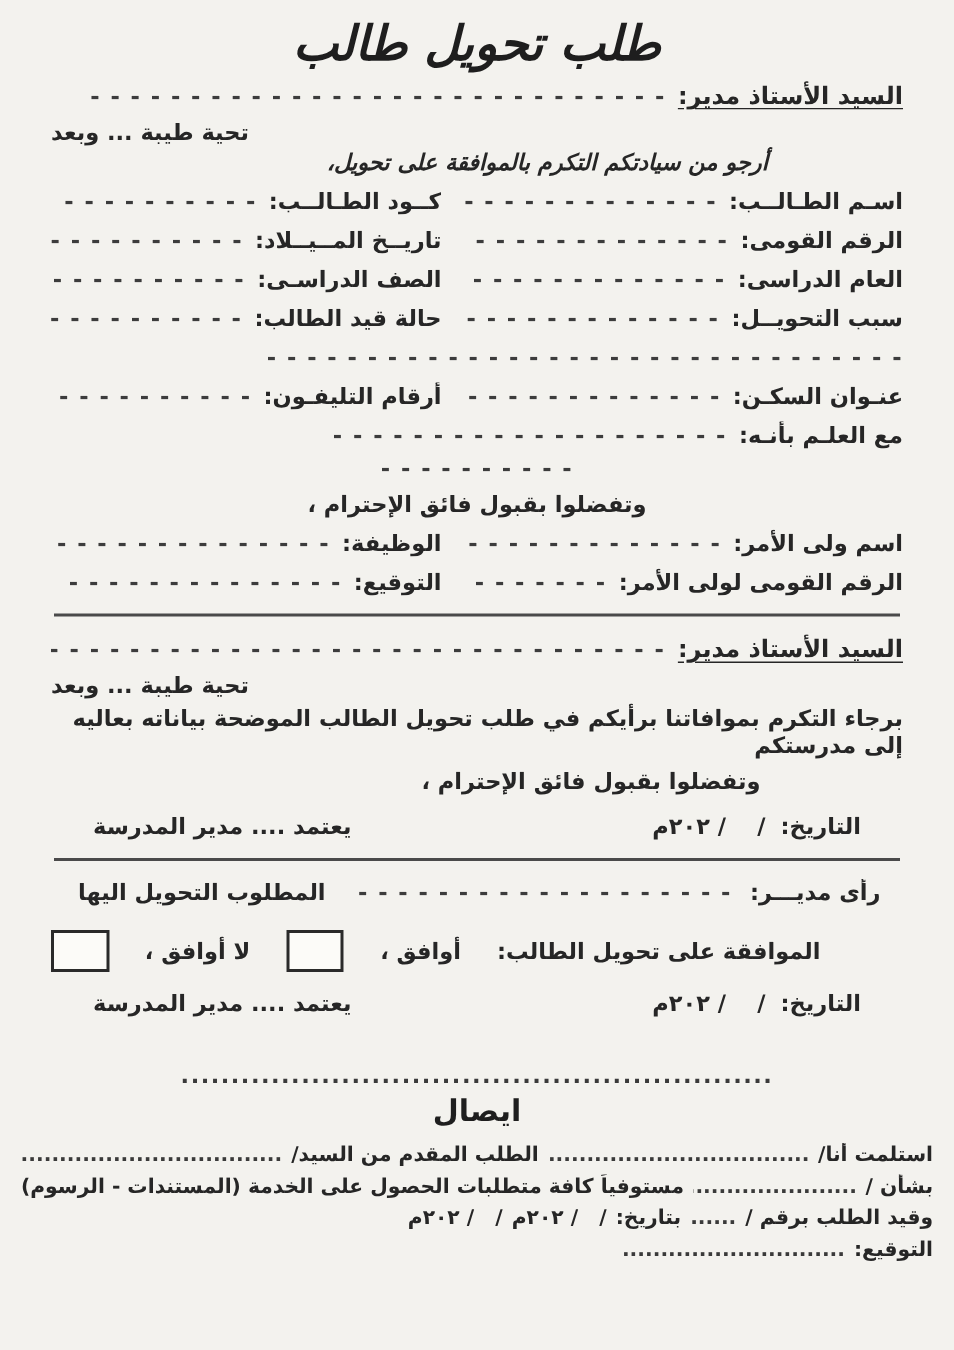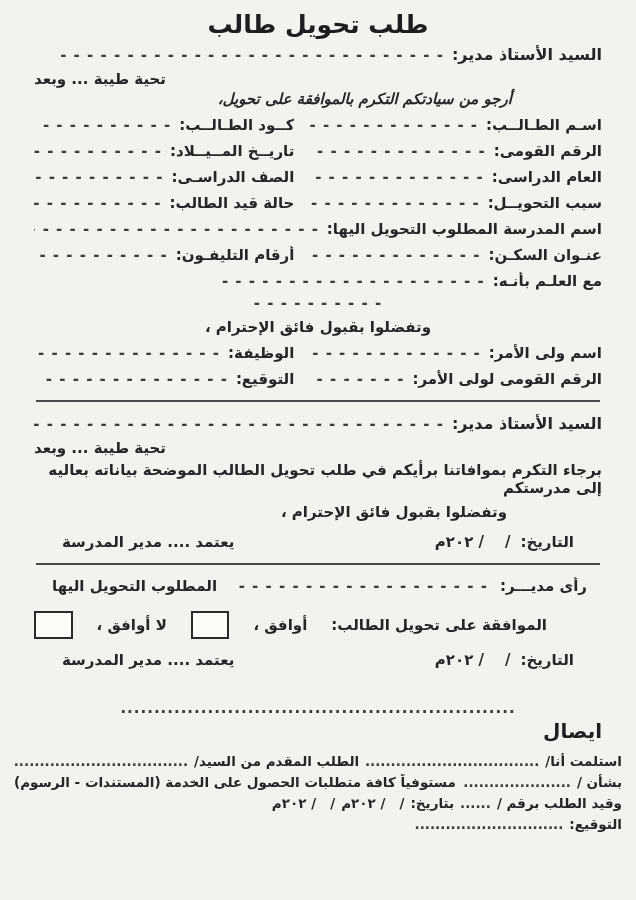--- a/index.html
+++ b/index.html
@@ -11,28 +11,29 @@
     background: #f3f2ee;
     direction: rtl;
     font-family: "DejaVu Sans", sans-serif;
     font-weight: 700;
     color: #262626;
     overflow: hidden;
     padding-top: 10px;
   }
   .title {
     text-align: center;
-    font-size: 25px;
+    font-size: 32px;
     margin: 0 0 6px 0;
     color: #1e1e1e;
+    font-style: italic;
   }
   .main { padding: 0 34px; font-size: 15px; }
   .line { margin: 4px 0; display: flex; align-items: baseline; gap: 8px; white-space: nowrap; overflow: hidden; }
   .lbl { white-space: nowrap; }
-  .u { text-underline-offset: 3px; }
+  .u { text-decoration: underline; text-underline-offset: 3px; }
   .dashes { color: #3c3c3c; letter-spacing: 1px; overflow: hidden; white-space: nowrap; }
   .fill { flex: 1; }
   .director-line .lbl { font-size: 16px; }
   .greeting { text-align: left; padding-right: 125px; margin: 6px 0 2px; }
   .intro { text-align: right; padding-right: 90px; margin: 2px 0 8px; font-style: italic; }
   .frow { display: flex; gap: 16px; margin: 8px 0; }
   .fld { display: flex; align-items: baseline; gap: 8px; overflow: hidden; white-space: nowrap; }
   .fld.r { flex: 1.12; }
   .fld.l { flex: 1; }
   .fld .dashes { flex: 1; }
@@ -46,21 +47,21 @@
   .opinion { display: flex; align-items: baseline; gap: 12px; padding: 0 15px 0 18px; margin: 10px 0; white-space: nowrap; overflow: hidden; }
   .opinion .dashes { flex: 1; }
   .approval { display: flex; align-items: center; gap: 24px; padding-right: 55px; margin: 16px 0 12px; }
   .cbox {
     width: 46px; height: 28px;
     border: 2px solid #2a2a2a;
     background: #fcfbf8;
     display: inline-block;
   }
   .dotline { text-align: center; margin: 30px 0 0; color: #3a3a3a; letter-spacing: 1px; }
-  .receipt-title { font-size: 20px; margin: 2px 0 10px; color: #1e1e1e; }
+  .receipt-title { text-align: center; font-size: 20px; margin: 2px 0 10px; color: #1e1e1e; }
   .receipt { padding: 0 14px; font-size: 13.5px; }
   .rline { display: flex; align-items: baseline; gap: 6px; margin: 5px 0; white-space: nowrap; overflow: hidden; }
   .rline .dots { color: #3a3a3a; overflow: hidden; }
 </style>
 </head>
 <body>
 
 <div class="page">
 
   <h1 class="title">طلب تحويل طالب</h1>
@@ -113,21 +114,20 @@
         <span class="lbl">سبب التحويــل:</span>
         <span class="dashes">- - - - - - - - - - - - -</span>
       </div>
       <div class="fld l">
         <span class="lbl">حالة قيد الطالب:</span>
         <span class="dashes">- - - - - - - - - -</span>
       </div>
     </div>
 
     <div class="line">
-      <span class="lbl">اسم المدرسة المطلوب التحويل اليها:</span>
       <span class="dashes fill">- - - - - - - - - - - - - - - - - - - - - - - - - - - - - - - -</span>
     </div>
 
     <div class="frow">
       <div class="fld r">
         <span class="lbl">عنـوان السكـن:</span>
         <span class="dashes">- - - - - - - - - - - - -</span>
       </div>
       <div class="fld l">
         <span class="lbl">أرقام التليفـون:</span>

